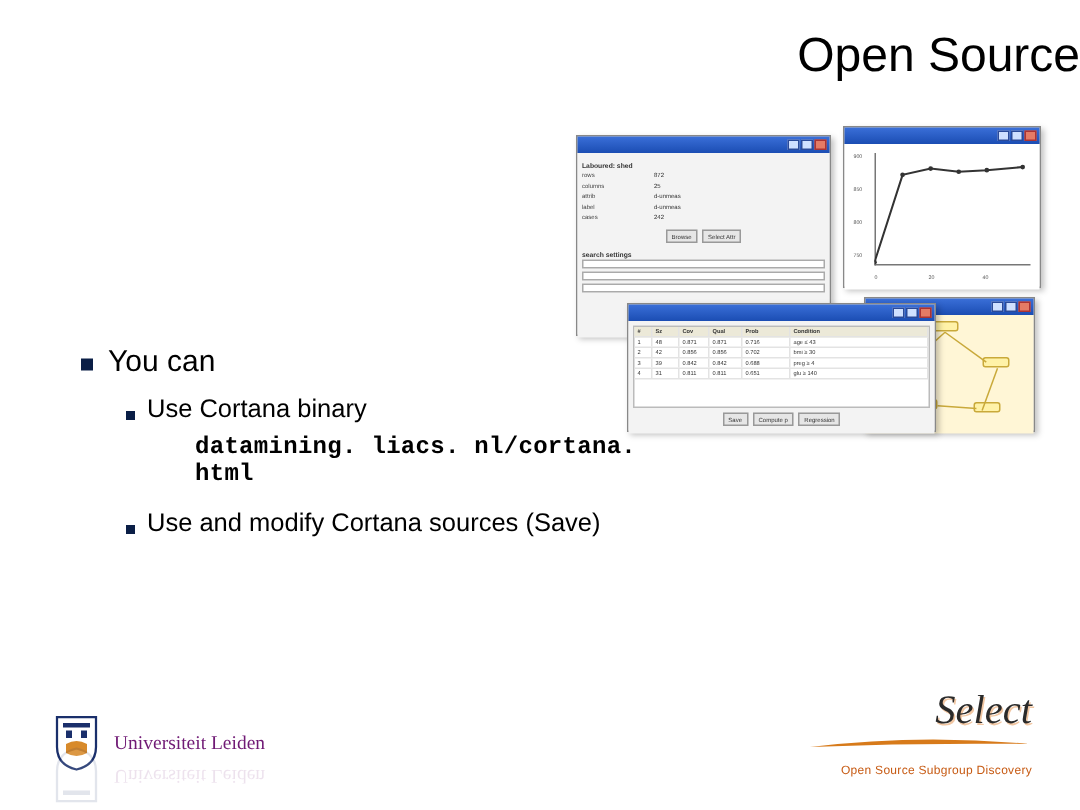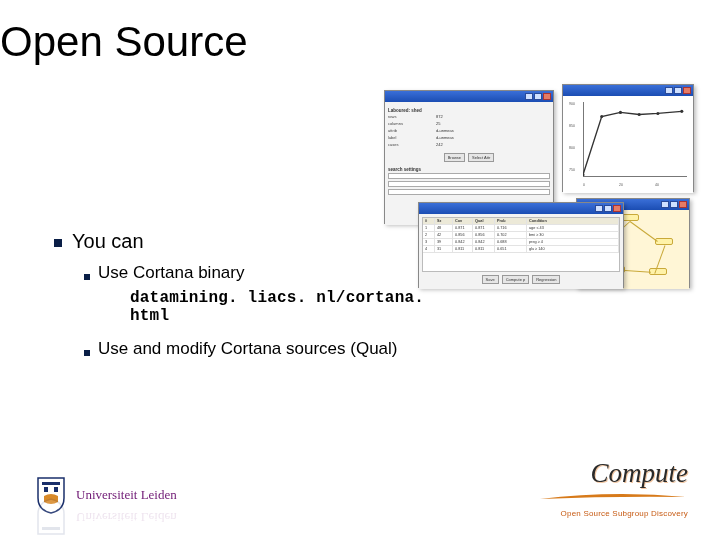--- a/index.html
+++ b/index.html
@@ -1,18 +1,18 @@
 <!DOCTYPE html>
 <html><head>
 <meta charset="utf-8">
 <style>
   * { box-sizing: border-box; margin: 0; padding: 0; }
   html, body { width: 720px; height: 540px; background: #fff; font-family: Verdana, Geneva, sans-serif; color: #000; overflow: hidden; }
   .slide { position: relative; width: 720px; height: 540px; }
-  .title { position: absolute; top: 18px; left: 0; width: 100%; text-align: left; font-size: 42px; font-weight: 400; font-family: Verdana, sans-serif; }
+  .title { position: absolute; top: 18px; left: 0; width: 100%; text-align: right; font-size: 32px; font-weight: 400; font-family: Verdana, sans-serif; }
   .body { position: absolute; top: 230px; left: 54px; width: 400px; }
   .bullet1 { margin-bottom: 14px; }
   .bullet1-row { display: flex; align-items: flex-start; }
   .sq { display: inline-block; width: 8px; height: 8px; background: #0a1e46; margin-right: 10px; margin-top: 9px; flex-shrink: 0; }
   .sq-sm { display: inline-block; width: 6px; height: 6px; background: #0a1e46; margin-right: 8px; margin-top: 8px; flex-shrink: 0; }
   .t1 { font-size: 20px; }
   .t2 { font-size: 17px; }
   .sub { margin-left: 30px; margin-top: 10px; }
   .subrow { display: flex; align-items: center; margin-bottom: 6px; }
   .mono { font-family: "Courier New", monospace; font-size: 16px; font-weight: bold; margin-left: 46px; margin-top: 4px; margin-bottom: 14px; letter-spacing: 0.2px; }
@@ -219,21 +219,21 @@
         <span class="t1">You can</span>
       </div>
       <div class="sub">
         <div class="subrow">
           <span class="sq-sm"></span>
           <span class="t2">Use Cortana binary</span>
         </div>
         <div class="mono">datamining. liacs. nl/cortana. html</div>
         <div class="subrow">
           <span class="sq-sm"></span>
-          <span class="t2">Use and modify Cortana sources (Qual)</span>
+          <span class="t2">Use and modify Cortana sources (Save)</span>
         </div>
       </div>
     </div>
   </div>
 
   <div class="footer">
     <div class="leiden">
       <div class="shield">
         <svg viewBox="0 0 30 38">
           <path d="M2 2 H28 V22 Q28 34 15 37 Q2 34 2 22 Z" fill="#fff" stroke="#1a2f6b" stroke-width="1.5"></path>
@@ -249,21 +249,21 @@
       <div class="shield">
         <svg viewBox="0 0 30 38">
           <path d="M2 2 H28 V22 Q28 34 15 37 Q2 34 2 22 Z" fill="#fff" stroke="#1a2f6b" stroke-width="1.5"></path>
           <rect x="6" y="6" width="18" height="3" fill="#1a2f6b"></rect>
         </svg>
       </div>
       <span class="uni-name">Universiteit Leiden</span>
     </div>
 
     <div class="cortana">
-      <div class="cortana-name">Compute</div>
+      <div class="cortana-name">Select</div>
       <svg class="cortana-swoosh" viewBox="0 0 150 8">
         <path d="M2 6 Q75 -3 148 4 Q75 3 2 6 Z" fill="#d77a1a"></path>
       </svg>
       <div class="cortana-sub">Open Source Subgroup Discovery</div>
     </div>
   </div>
 
 </div>
 
 </body></html>

